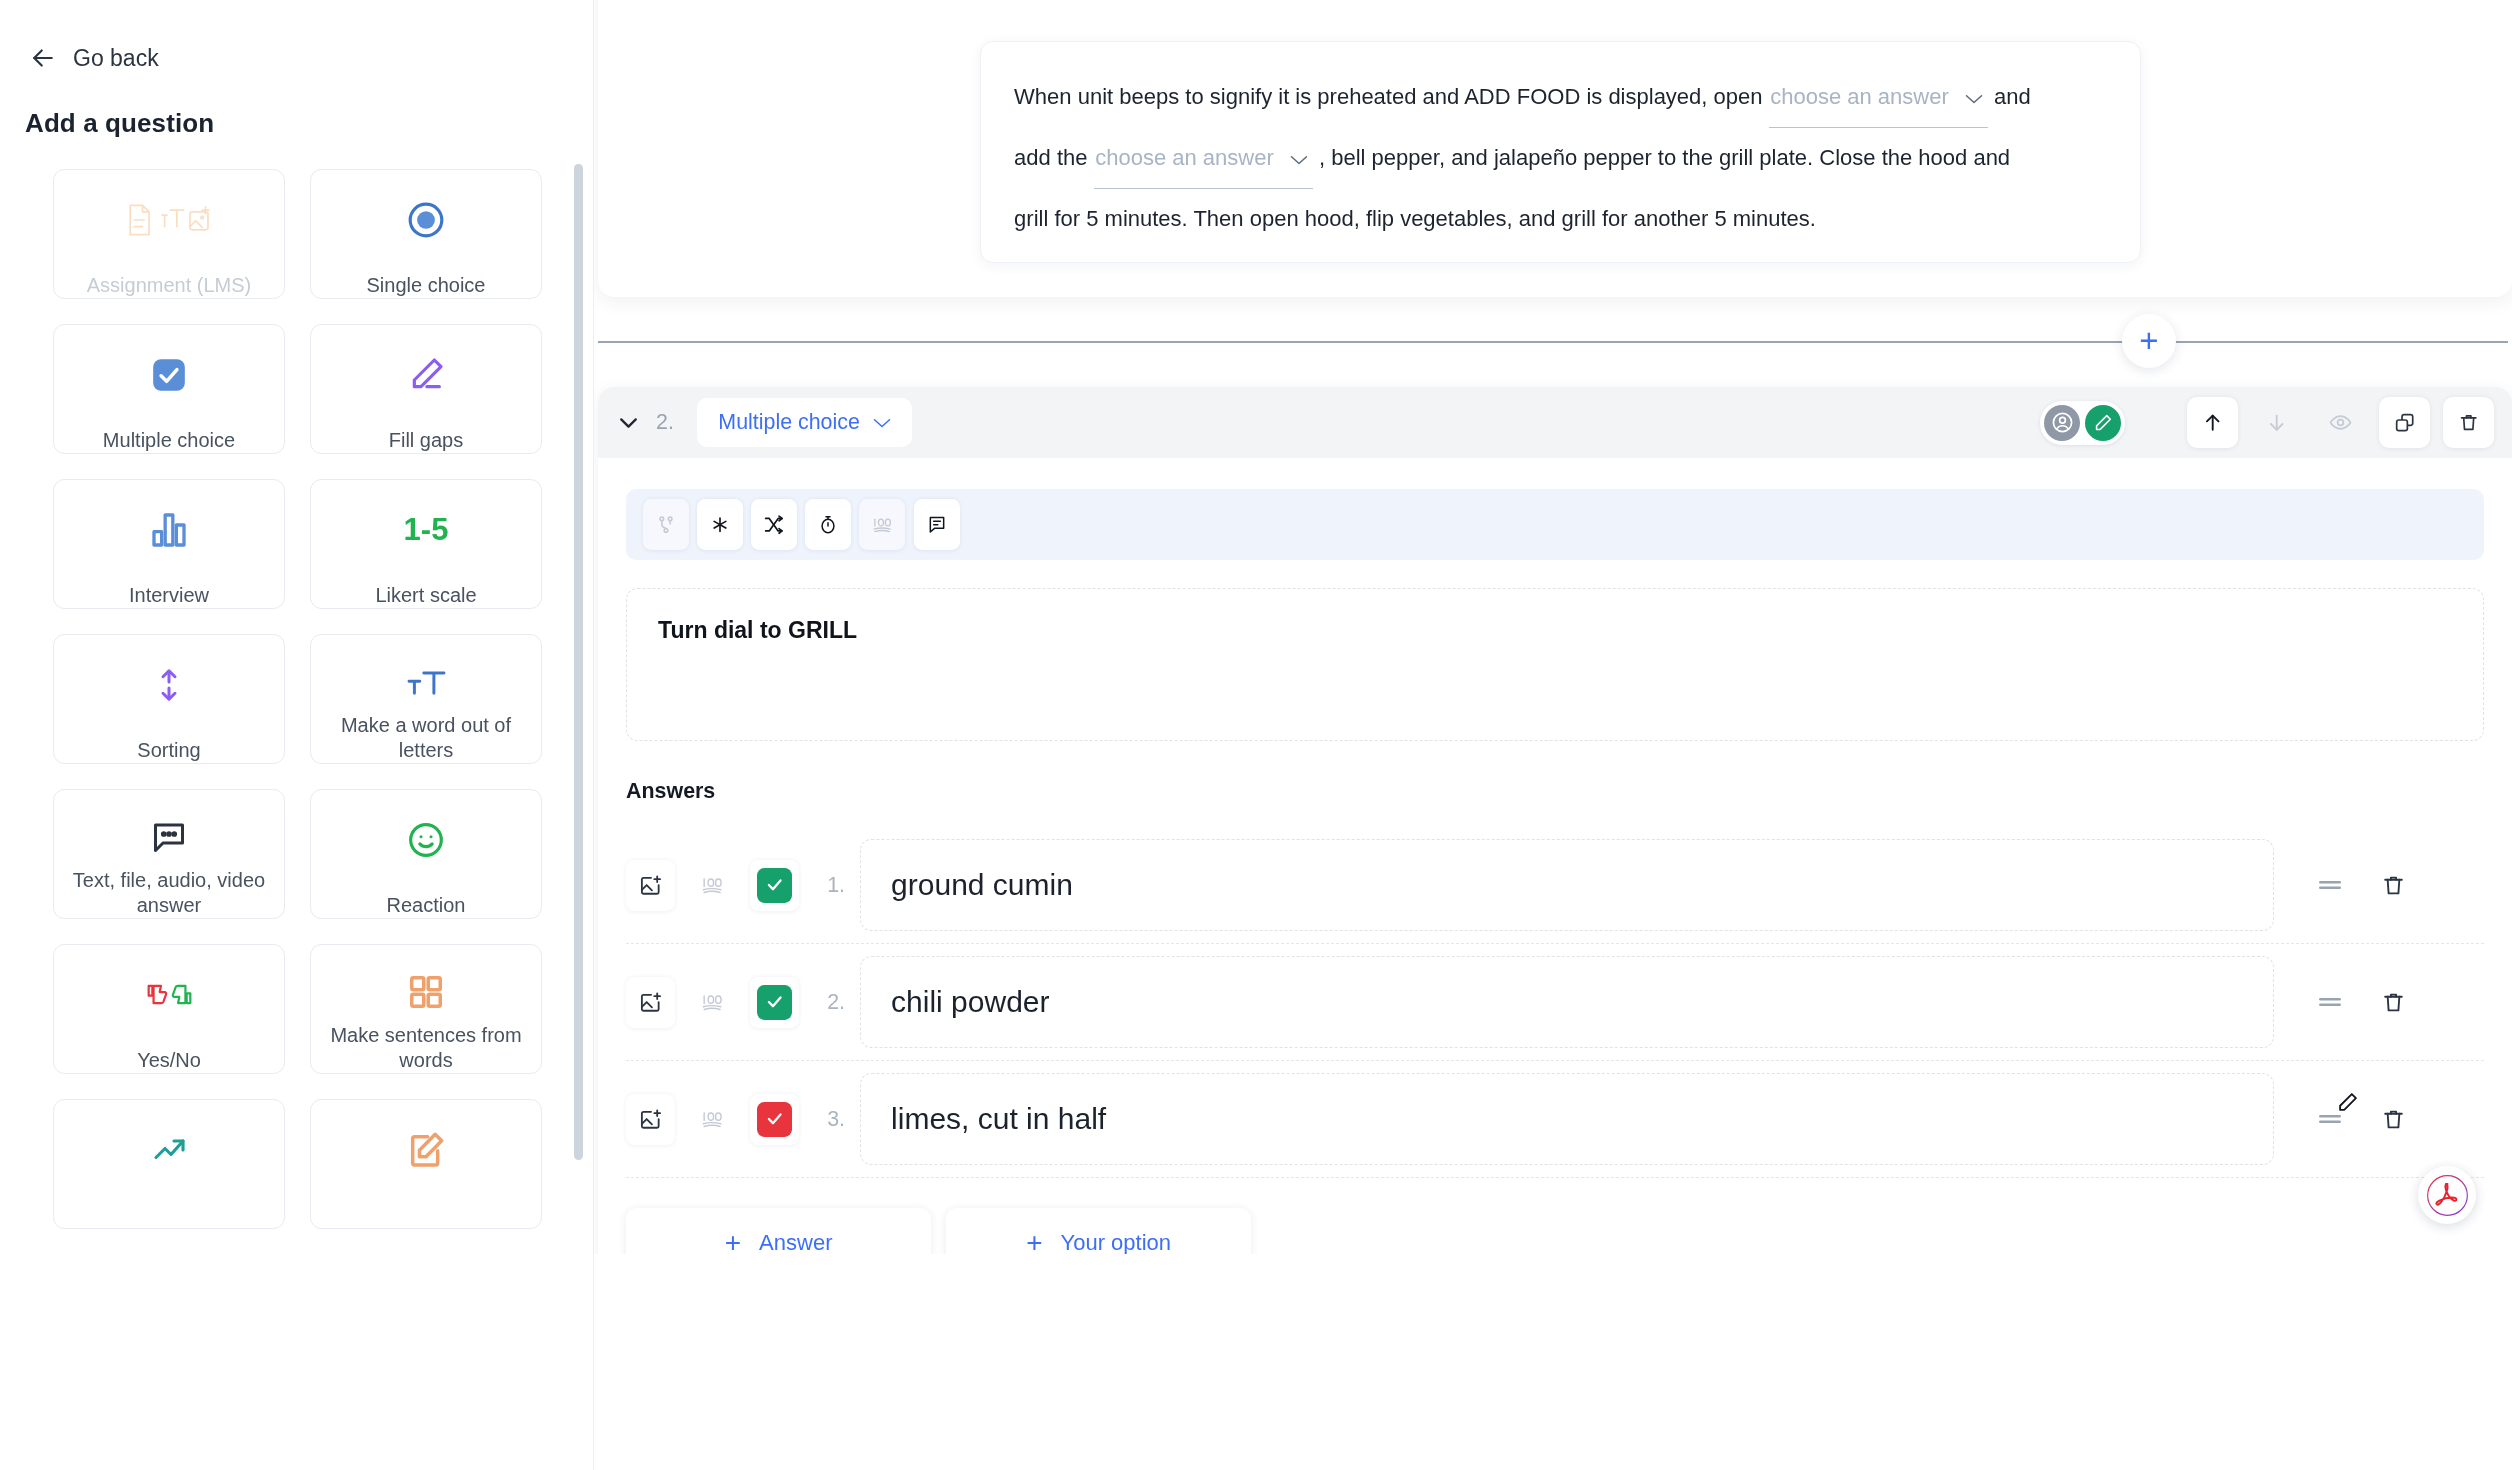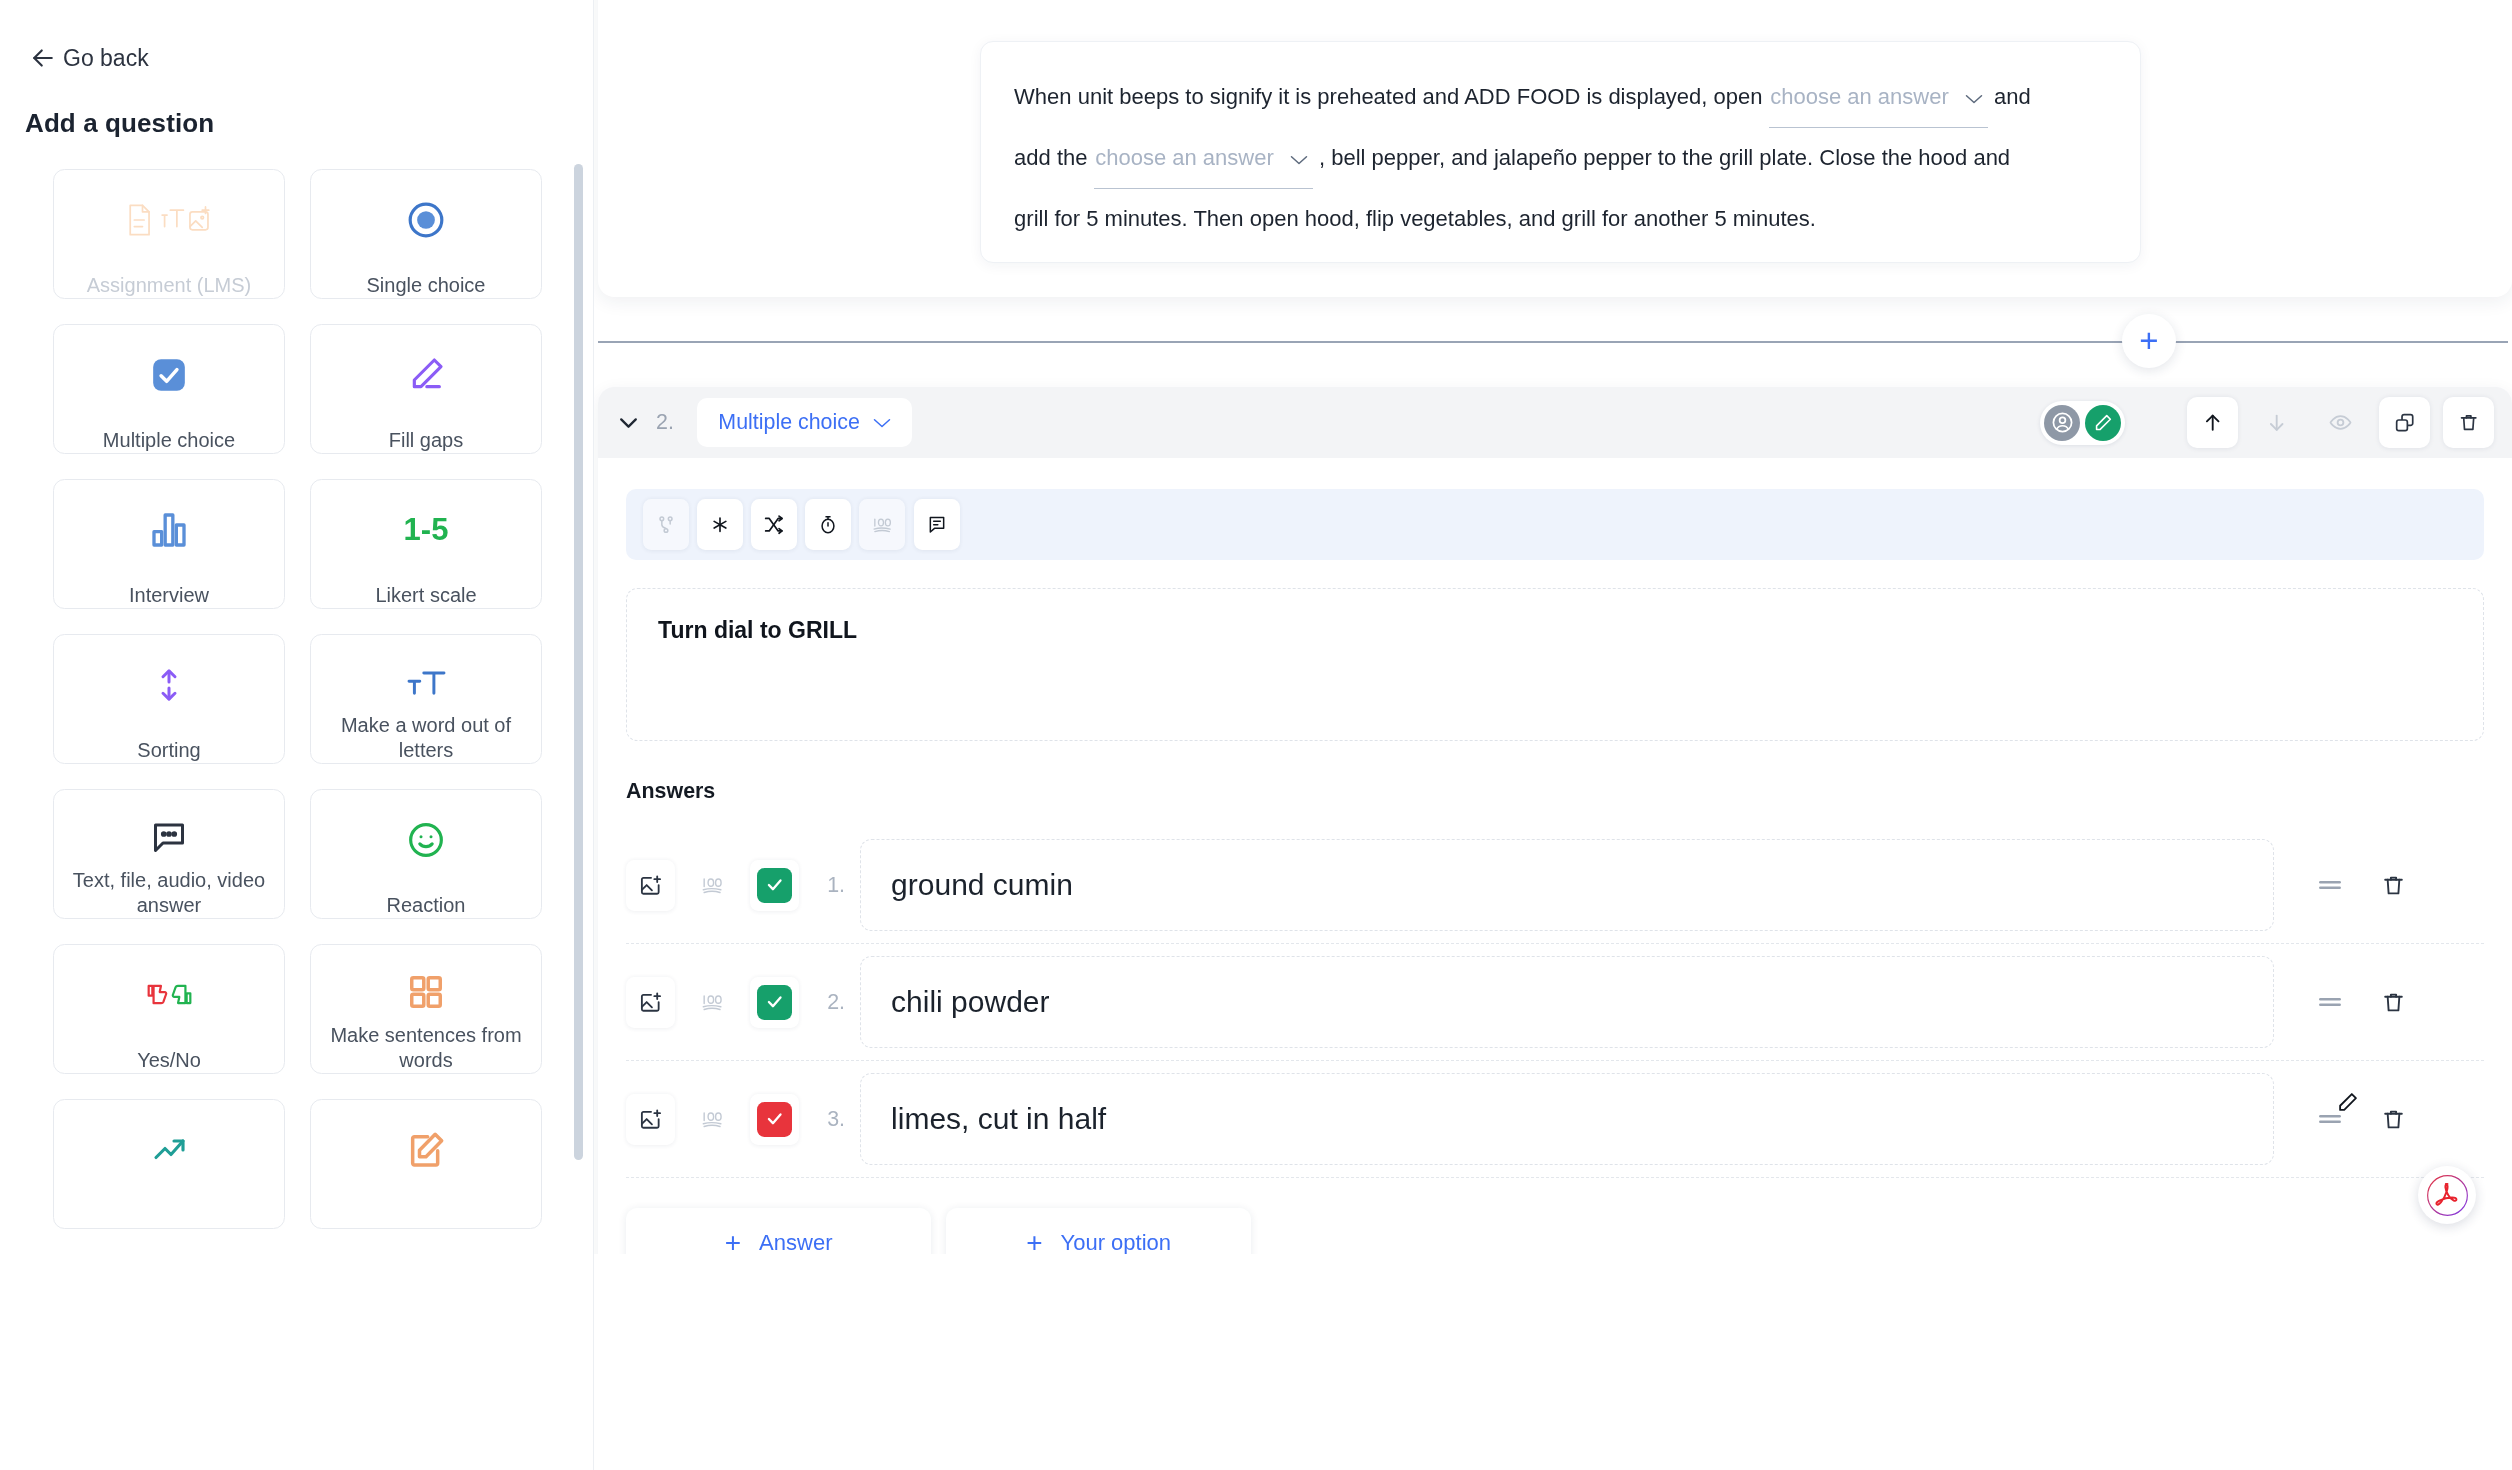--- a/index.html
+++ b/index.html
@@ -10,21 +10,21 @@
   }
   .app { position: relative; width: 2512px; height: 1470px; display: flex; }
 
   
   .sidebar {
     position: relative; width: 594px; height: 1470px;
     background: #ffffff; border-right: 0.8px solid #eceff3;
     flex: 0 0 594px;
   }
   .goback {
-    display: flex; align-items: center; gap: 5px;
+    display: flex; align-items: center; gap: 15px;
     padding: 43px 0 0 28px; cursor: pointer;
   }
   .goback .arrow { width: 30px; height: 30px; flex: 0 0 30px; }
   .goback .lbl { font-size: 23px; color: #2c3340; }
   .side-title {
     padding: 35px 0 0 25px; font-size: 26px;
     font-weight: 700; color: #1b2330; letter-spacing: 0.1px;
   }
   .cards-scroll {
     position: absolute; left: 0; top: 161px;

